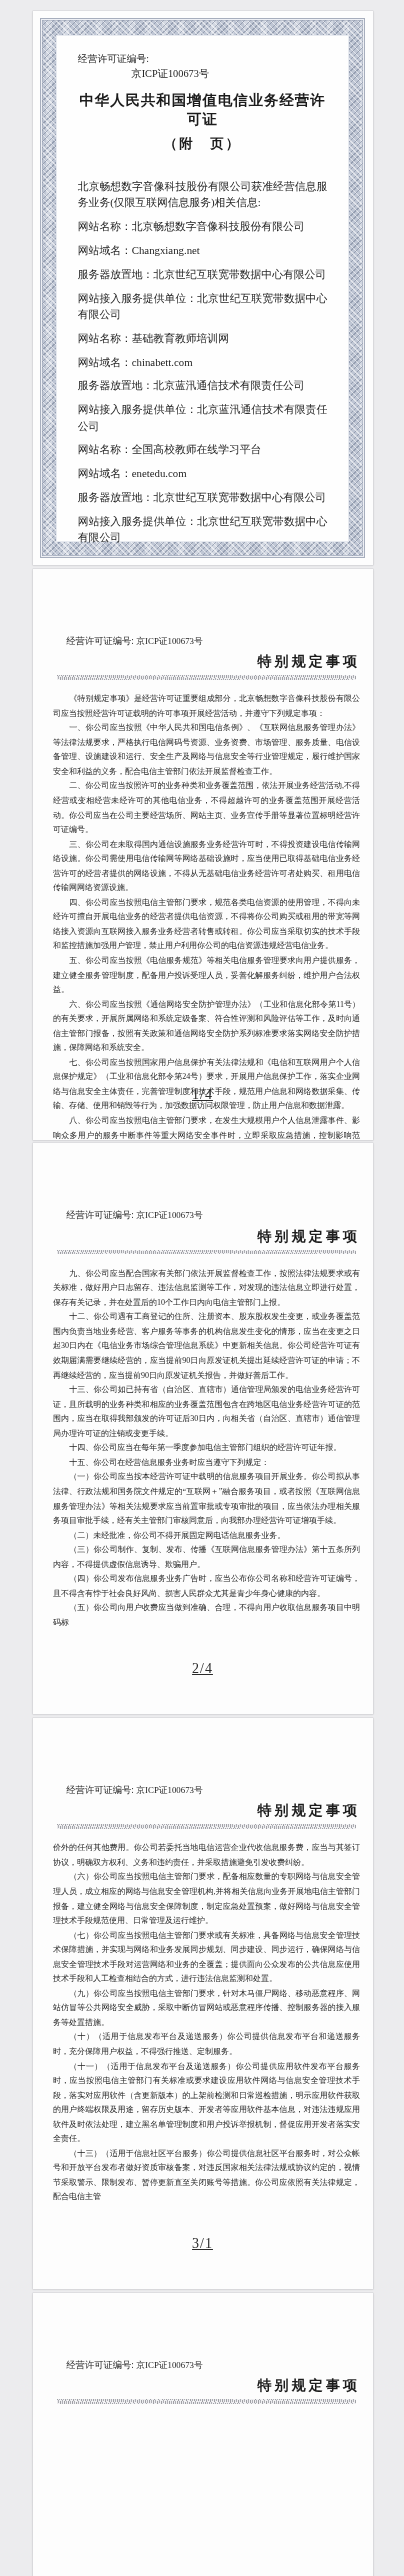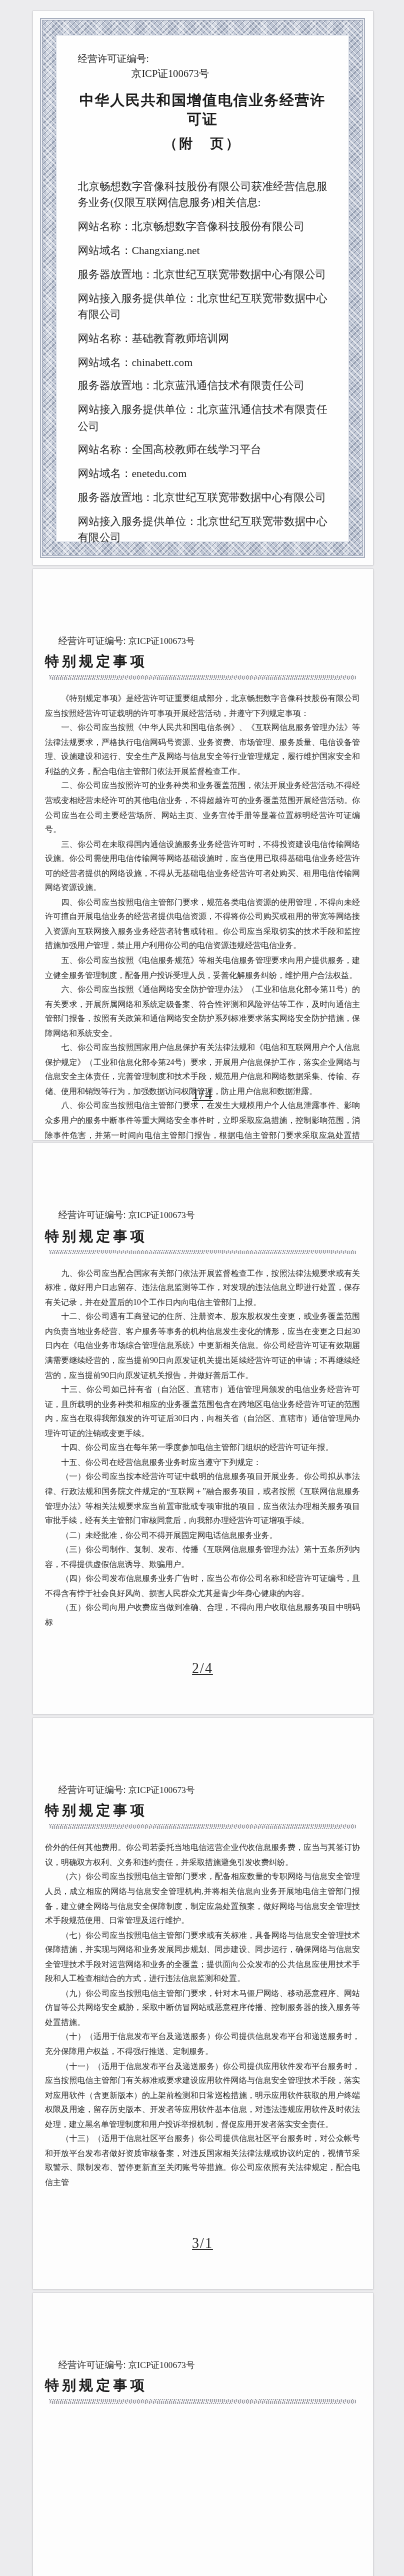--- a/index.html
+++ b/index.html
@@ -12,20 +12,21 @@
   }
   .stack { padding-top:11.3px; }
 
   .page {
     width:340px;
     margin:0 auto 3.6px auto;
     background:#fdfdfd;
     box-shadow:0 0 0 0.5px #d2d2d5, 0 0.5px 2.1px rgba(0,0,0,.16);
     position:relative;
     box-sizing:border-box;
+    padding-left:8px;
   }
 
   
   .cert { height:554px; padding:7.2px; }
   .cert-band {
     height:100%;
     box-sizing:border-box;
     padding:16.5px;
     background:
       repeating-linear-gradient(45deg, rgba(255,255,255,.55) 0 1px, rgba(255,255,255,0) 1px 4.1px),
@@ -53,21 +54,21 @@
   }
   .cert-body { margin-top:25px; }
   .cert-body p { font-size:10.8px; line-height:1.5; margin:0 0 7.7px 0; text-align:justify; }
 
   
   .rules { height:571px; }
   .rp-inner { padding:66px 12.4px 0 12.4px; }
   .rules .lic-line { font-size:9.3px; margin:0 0 5.2px 13.4px; }
   .rules .lic-line .num { font-size:8.8px; }
   .rules .rtitle {
-    text-align:left; font-size:14px; font-weight:bold;
+    text-align:right; font-size:14px; font-weight:bold;
     letter-spacing:3.1px; margin:1px 0 4.1px 0;
   }
   .hatch {
     height:4.6px;
     margin:0 4.1px 12.4px 4.1px;
     background:
       repeating-linear-gradient(105deg,
         #8f9096 0 0.8px, #e9e9ec 0.8px 1.8px,
         #a0a1a8 1.8px 2.6px, #f0f0f2 2.6px 3.9px);
     opacity:.85;

